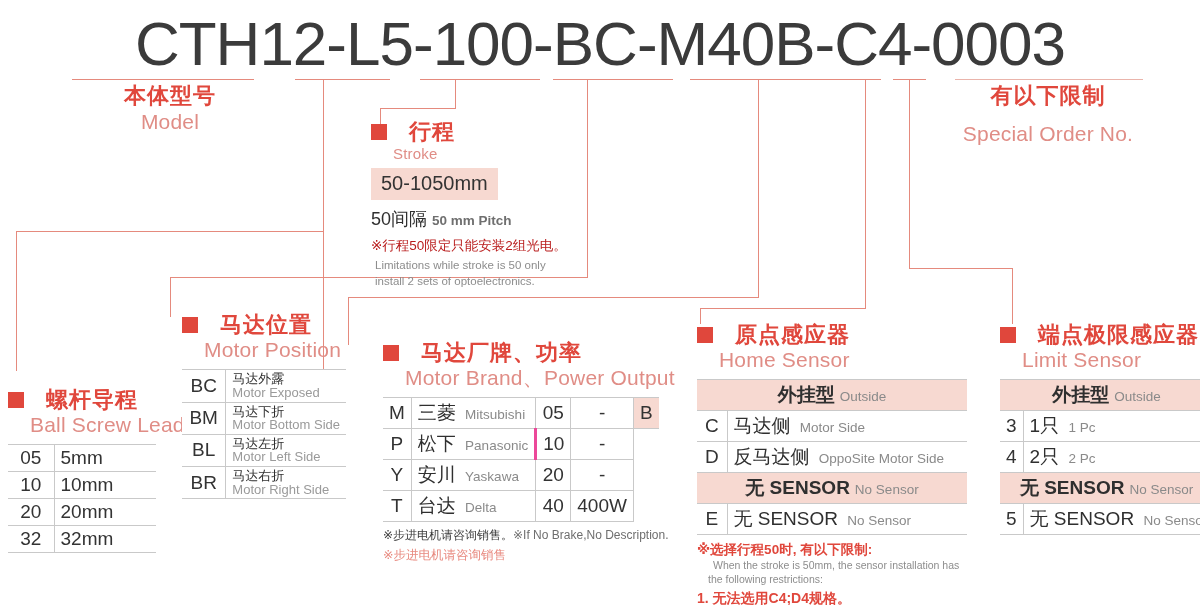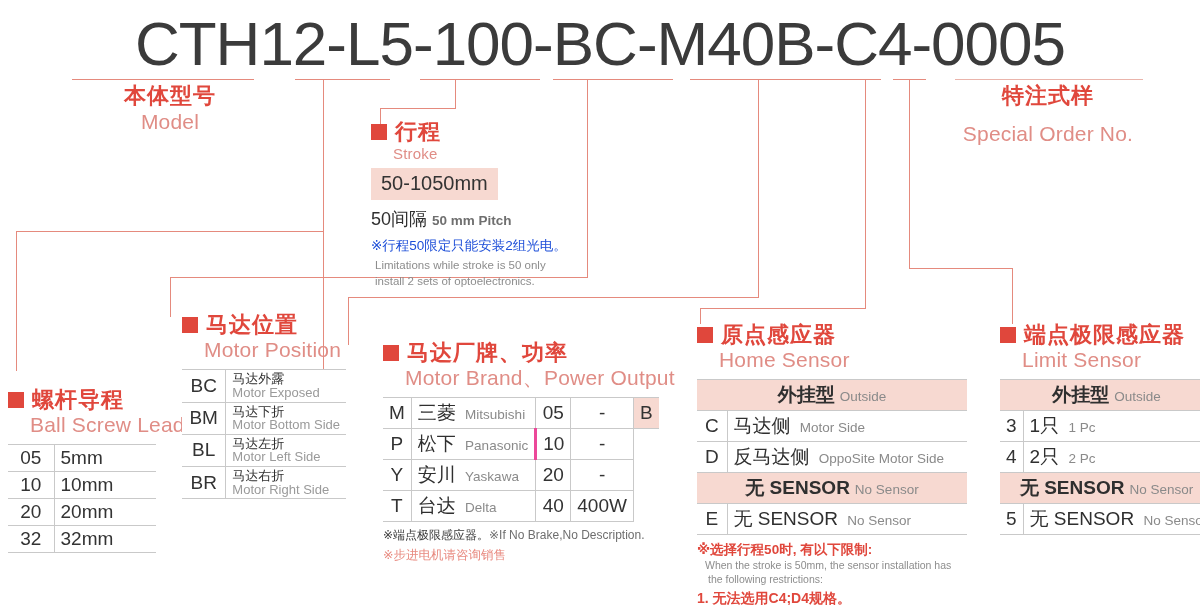--- a/index.html
+++ b/index.html
@@ -22,21 +22,21 @@
   .code-line .seg { display: inline; }
   .code-line .dash { color: #3b3b3b; }
 
   
   .hbar { position: absolute; height: 0; border-top: 1.6px solid #e58a7d; }
   .hbar.pale { border-top-color: #eab4ab; }
   .vline { position: absolute; width: 0; border-left: 1.5px solid #e58a7d; }
 
   
   .sec { position: absolute; }
-  .sec-head { display: flex; align-items: flex-start; gap: 8px; }
+  .sec-head { display: flex; align-items: flex-start; gap: 22px; }
   .sq { width: 19px; height: 19px; background: #e0473c; flex: none; margin-top: 4px; }
   .sq.sm { width: 16px; height: 16px; }
   .title-cn {
     font-size: 22px; font-weight: bold; color: #e0473c; line-height: 1.05;
     letter-spacing: 1px; white-space: nowrap;
   }
   .title-en {
     font-size: 15px; color: #e08d86; line-height: 1.15; white-space: nowrap;
     letter-spacing: .2px;
   }
@@ -73,37 +73,37 @@
   tr.band td .en { font-size: 13.5px; color: #8a8a8a; margin-left: 5px; }
 
   
   .stroke-chip {
     background: #f7d9d1; color: #333;
     font-size: 20px; padding: 4px 10px 5px 10px;
     display: inline-block; white-space: nowrap;
   }
   .pitch { font-size: 18px; color: #2f2f2f; white-space: nowrap; }
   .pitch .sm { font-size: 13.5px; color: #6f6f6f; font-weight: bold; }
-  .note-cn { font-size: 13.5px; color: #1d4ed8; white-space: nowrap; }
+  .note-cn { font-size: 13.5px; color: #b91c1c; white-space: nowrap; }
   .note-en { font-size: 11.5px; color: #8d8d8d; line-height: 1.35; }
 
   .note-red { font-size: 13.5px; color: #e0473c; font-weight: bold; white-space: nowrap; }
   .note-grey { font-size: 10.5px; color: #8d8d8d; line-height: 1.3; }
   .note-mixed { font-size: 12px; color: #3b3b3b; white-space: nowrap; }
   .note-mixed .en { color: #6e6e6e; }
   .note-sales { font-size: 12.5px; color: #e8897f; white-space: nowrap; }
   .numlist { font-size: 14px; color: #e0473c; font-weight: bold; white-space: nowrap; }
 </style>
 </head>
 <body>
 
 <div id="root">
 
   <div class="code-line">
-    <span class="seg">CTH12</span><span class="dash">-</span><span class="seg">L5</span><span class="dash">-</span><span class="seg">100</span><span class="dash">-</span><span class="seg">BC</span><span class="dash">-</span><span class="seg">M40B</span><span class="dash">-</span><span class="seg">C4</span><span class="dash">-</span><span class="seg">0005</span>
+    <span class="seg">CTH12</span><span class="dash">-</span><span class="seg">L5</span><span class="dash">-</span><span class="seg">100</span><span class="dash">-</span><span class="seg">BC</span><span class="dash">-</span><span class="seg">M40B</span><span class="dash">-</span><span class="seg">C4</span><span class="dash">-</span><span class="seg">0003</span>
   </div>
 
   <div class="hbar" style="left:72px; top:79px; width:182px;"></div>
 
   <div class="hbar" style="left:295px; top:79px; width:95px;"></div>
   <div class="vline" style="left:323px; top:79px; height:345px;"></div>
   <div class="hbar" style="left:16px; top:231px; width:308px;"></div>
   <div class="vline" style="left:16px; top:231px; height:140px;"></div>
 
   <div class="hbar" style="left:420px; top:79px; width:120px;"></div>
@@ -132,21 +132,21 @@
   <div class="vline" style="left:1012px; top:268px; height:56px;"></div>
 
   <div class="hbar pale" style="left:955px; top:79px; width:188px;"></div>
 
   <div class="sec" style="left:110px; top:84px; text-align:center; width:120px;">
     <div class="title-cn">本体型号</div>
     <div class="title-en lg" style="margin-top:3px;">Model</div>
   </div>
 
   <div class="sec" style="left:948px; top:84px; text-align:center; width:200px;">
-    <div class="title-cn">特注式样</div>
+    <div class="title-cn">有以下限制</div>
     <div class="title-en lg" style="margin-top:15px;">Special Order No.</div>
   </div>
 
   <div class="sec" style="left:371px; top:120px;">
     <div class="sec-head">
       <div class="sq sm"></div>
       <div>
         <div class="title-cn">行程</div>
       </div>
     </div>
@@ -272,21 +272,21 @@
             <span class="cn">台达</span>
             <span class="en">Delta</span>
           </td>
           <td class="code">40</td>
           <td class="val" style="text-align:center; border-right:1px solid #c9c9c9;">400W</td>
           <td style="border-bottom:none; border-right:none;"></td>
         </tr>
       </tbody>
     </table>
     <div class="note-mixed" style="margin-top:5px;">
-      <span>※端点极限感应器。</span><span class="en">※If No Brake,No Description.</span>
+      <span>※步进电机请咨询销售。</span><span class="en">※If No Brake,No Description.</span>
     </div>
     <div class="note-sales" style="margin-top:3px;">※步进电机请咨询销售</div>
   </div>
 
   <div class="sec" style="left:697px; top:323px;">
     <div class="sec-head">
       <div class="sq sm"></div>
       <div class="title-cn">原点感应器</div>
     </div>
     <div class="title-en lg" style="margin:2px 0 7px 22px;">Home Sensor</div>
@@ -319,21 +319,21 @@
         <tr>
           <td class="code">E</td>
           <td class="val">
             <span class="cn">无 SENSOR</span>
             <span class="en">No Sensor</span>
           </td>
         </tr>
       </tbody>
     </table>
     <div class="note-red" style="margin-top:6px;">※选择行程50时, 有以下限制:</div>
-    <div class="note-grey" style="margin-left:8px;">When the stroke is 50mm, the sensor installation has</div>
+    <div class="note-grey" style="margin-left:16px;">When the stroke is 50mm, the sensor installation has</div>
     <div class="note-grey" style="margin-left:11px;">the following restrictions:</div>
     <div class="numlist" style="margin-top:3px;">1. 无法选用C4;D4规格。</div>
     <div class="note-grey" style="margin-left:8px;">C4 &amp; D4 will not be available for installation (order) option.</div>
 
   </div>
 
   <div class="sec" style="left:1000px; top:323px;">
     <div class="sec-head">
       <div class="sq sm"></div>
       <div class="title-cn">端点极限感应器</div>

